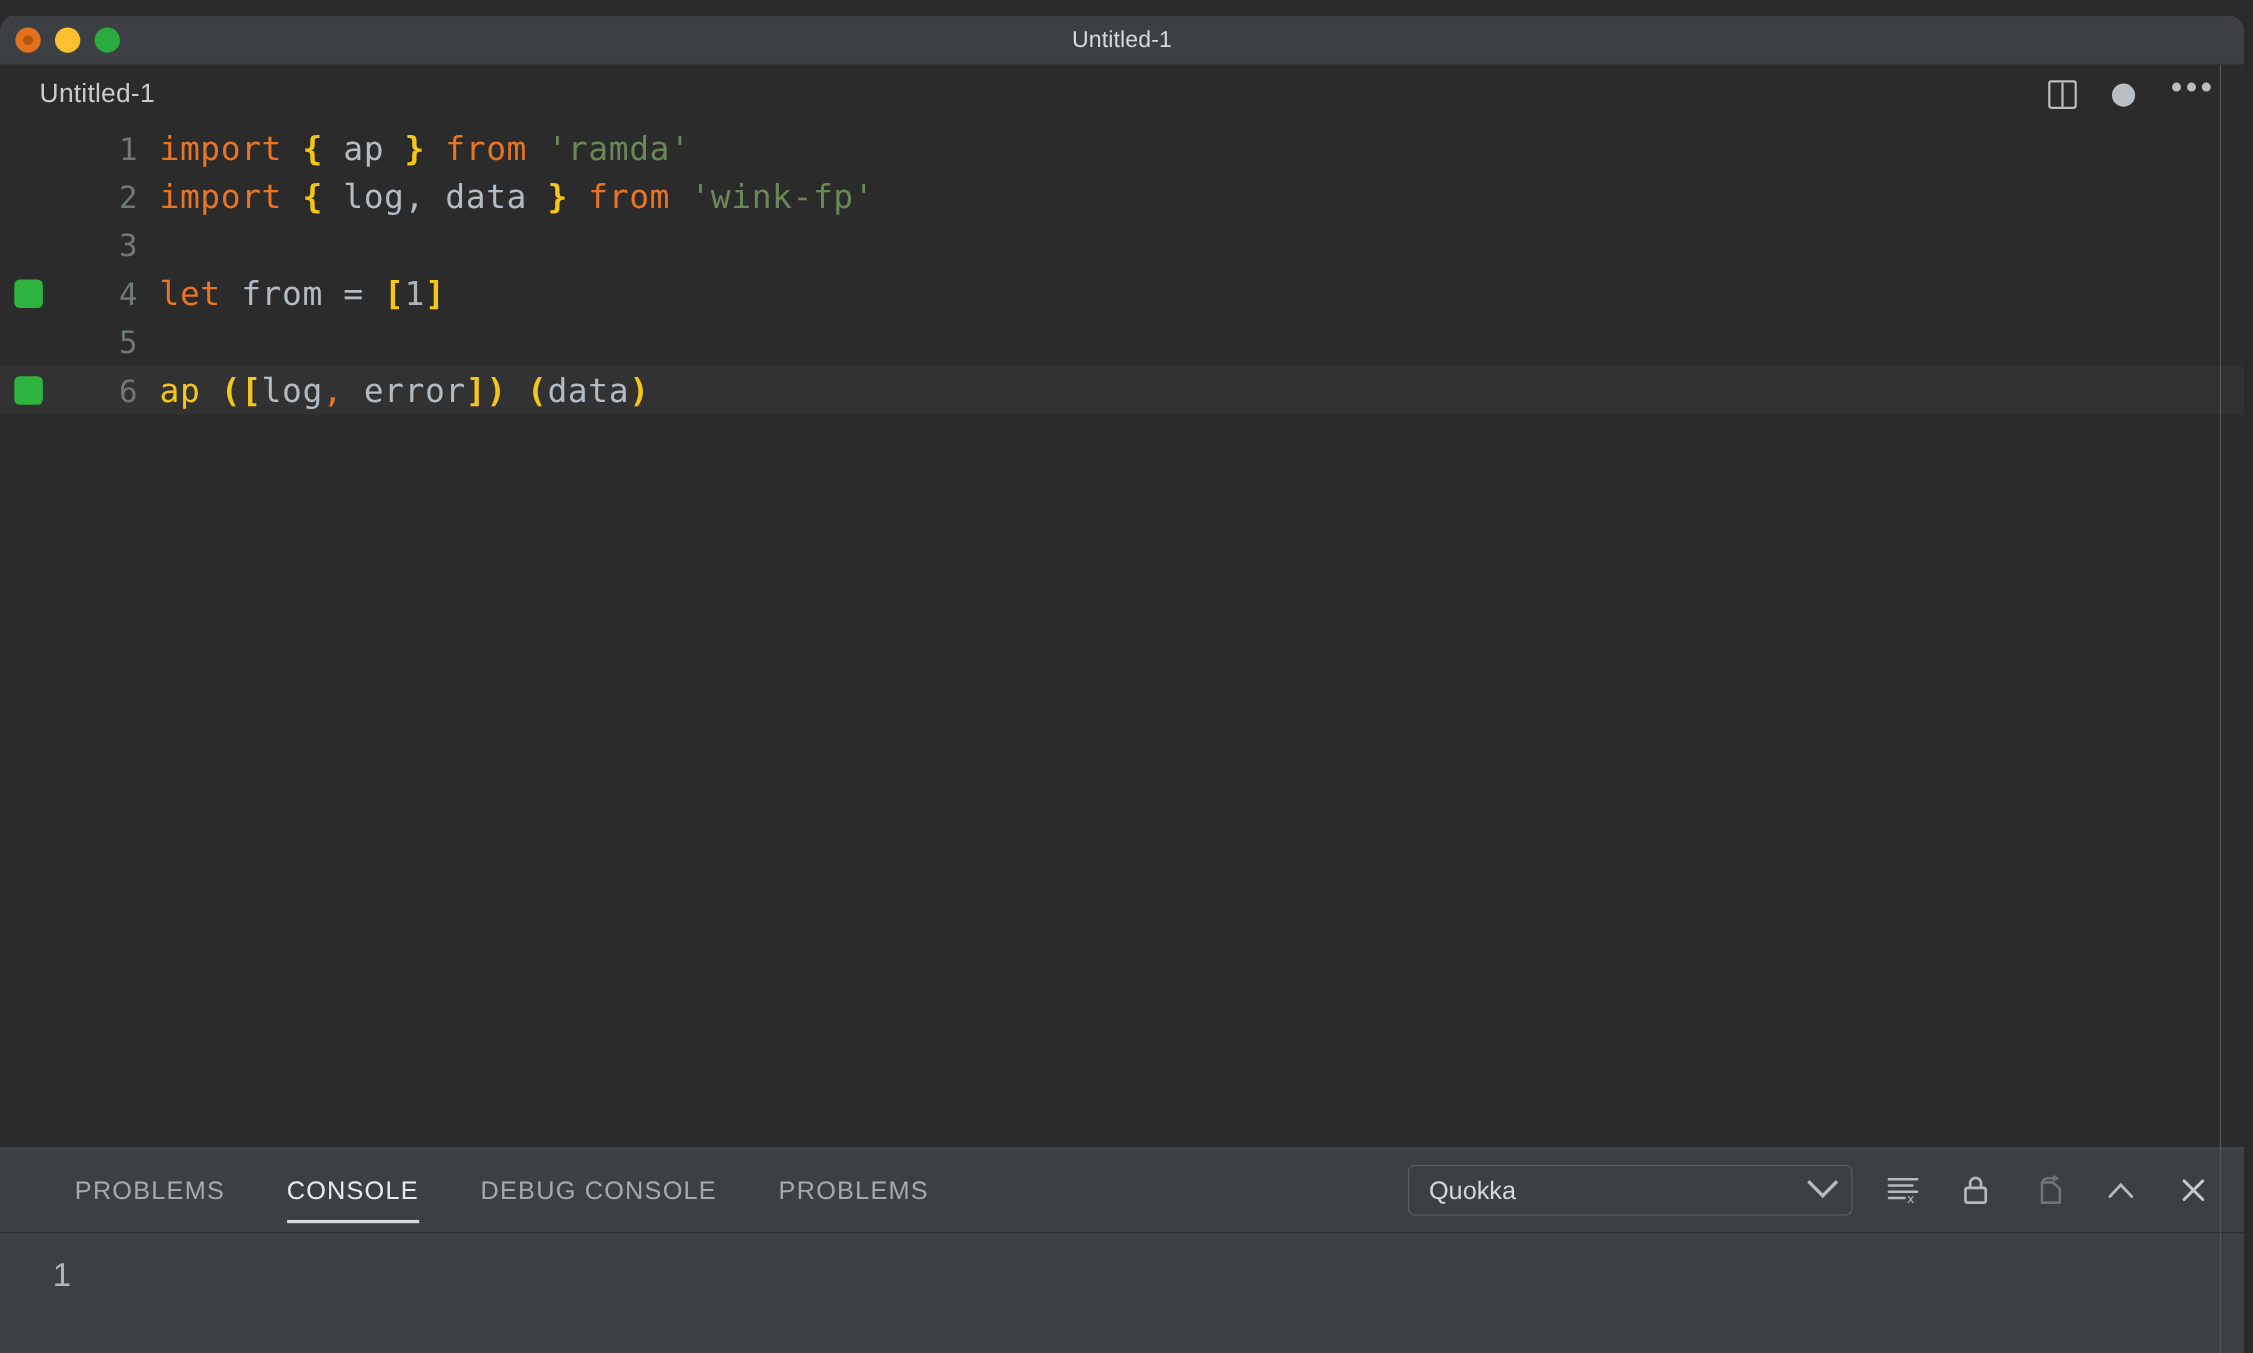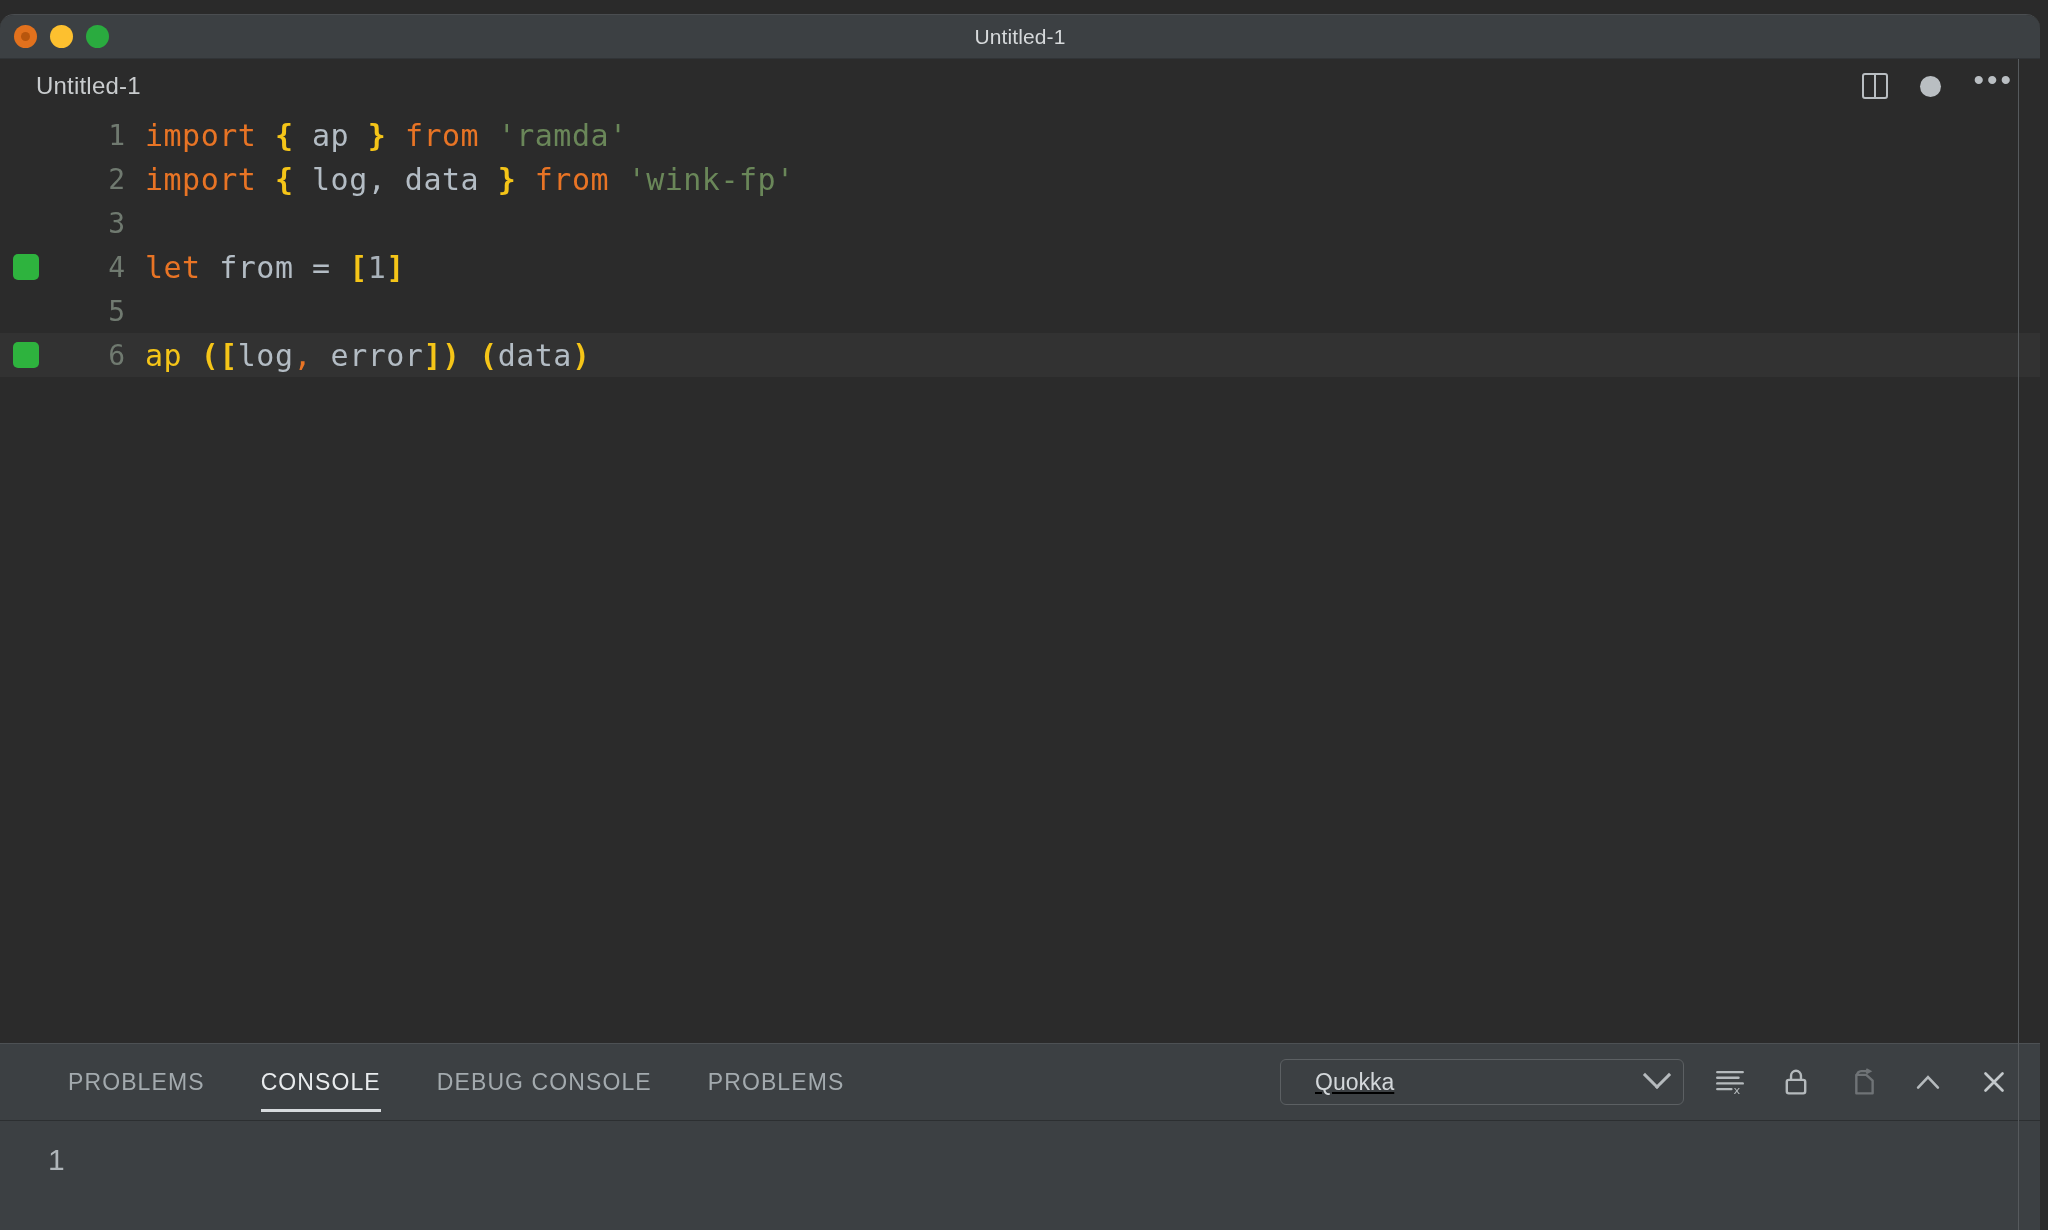--- a/index.html
+++ b/index.html
@@ -210,23 +210,22 @@
   }
   #source-select {
     width: 404px;
     height: 46px;
     border: 1px solid #5c6063;
     border-radius: 6px;
     background: #3c4043;
     display: flex;
     align-items: center;
     justify-content: space-between;
-    padding: 0 16px 0 34px;
+    padding: 0 16px 0 18px;
     cursor: pointer;
-    text-decoration: underline;
   }
   #source-select .sel-value {
     font-size: 23px;
     color: #d3d7da;
   }
   .chev-down {
     width: 20px; height: 20px;
     border-right: 3px solid #b5babd;
     border-bottom: 3px solid #b5babd;
     transform: rotate(45deg) translate(-5px, -5px);

